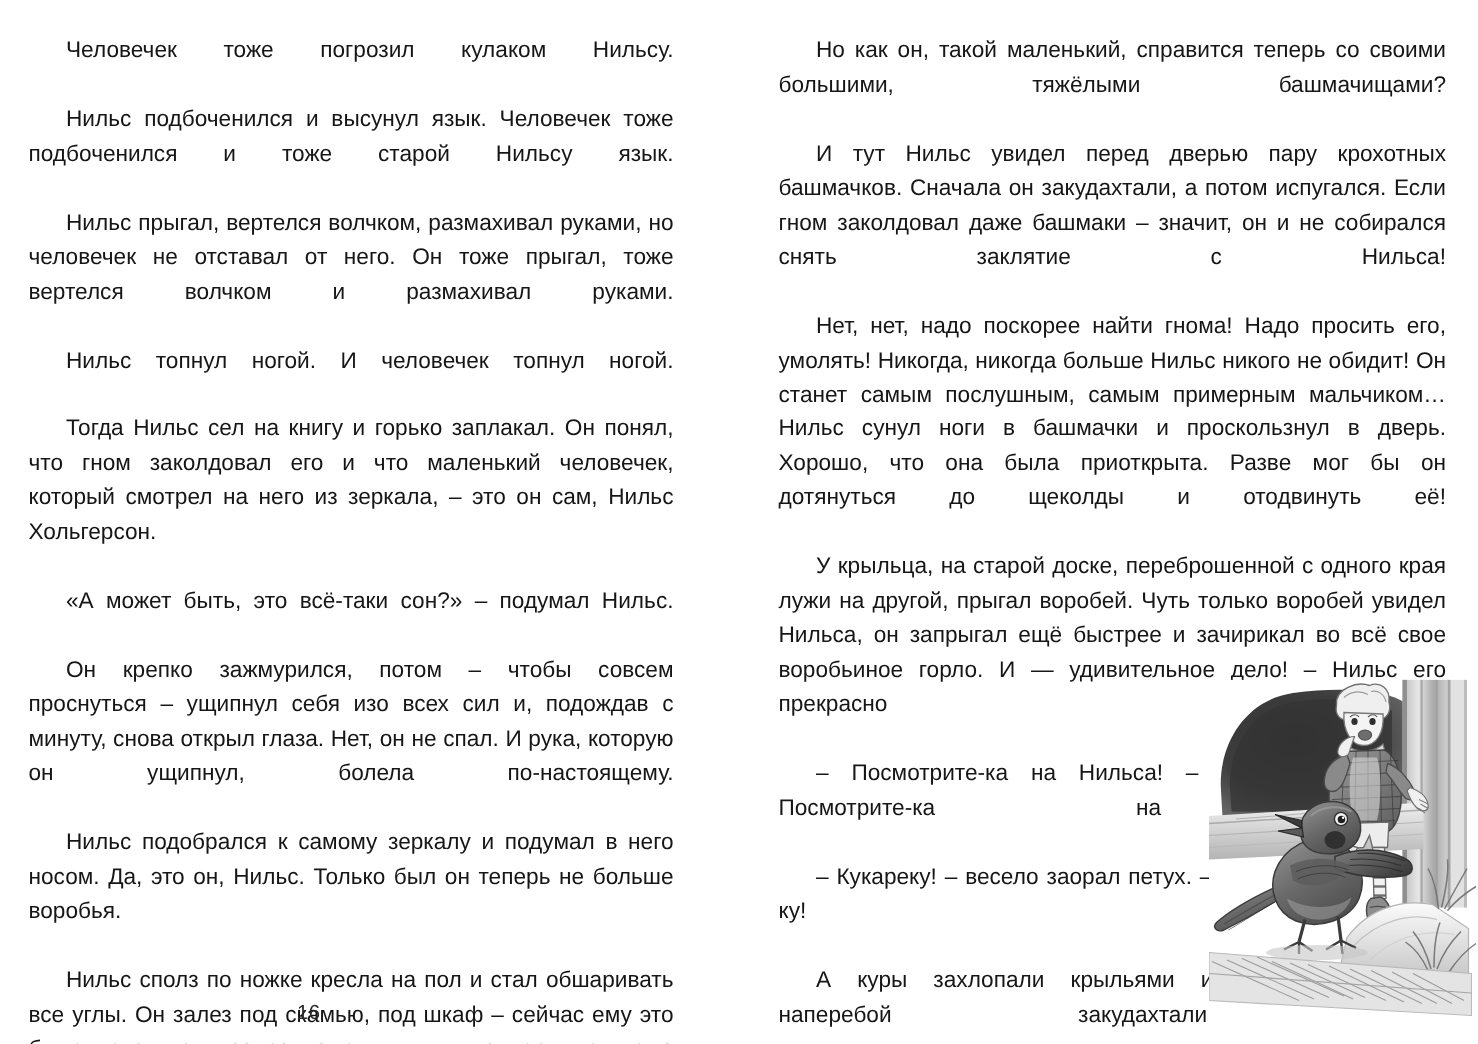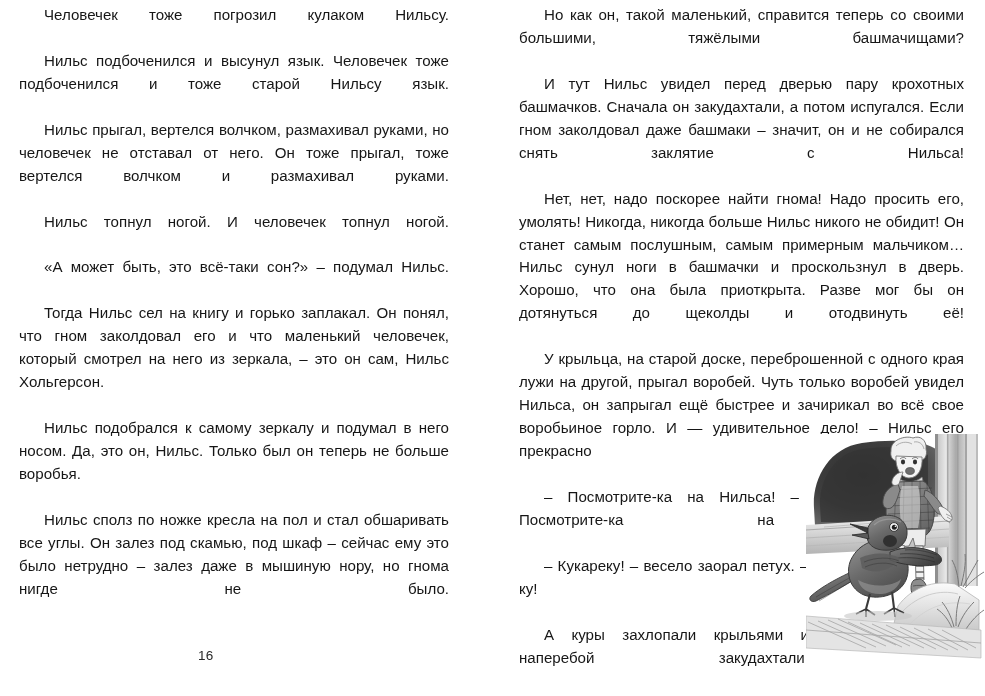--- a/index.html
+++ b/index.html
@@ -15,20 +15,21 @@
     overflow: hidden;
     font-family: "Liberation Sans", sans-serif;
     color: #161616;
     -webkit-font-smoothing: antialiased;
   }
 
   .page {
     position: absolute;
     inset: 0;
     background: #ffffff;
+    margin-top: 19px;
   }
 
   
   .col {
     position: absolute;
     top: 4px;
     font-size: 15.1px;
     line-height: 22.95px;
     text-align: justify;
     text-justify: inter-word;
@@ -77,22 +78,23 @@
 </head>
 <body>
 
 <div class="page">
 
   <div class="col col-left">
     <p>Человечек тоже погрозил кулаком Нильсу.</p>
     <p>Нильс подбоченился и высунул язык. Человечек тоже подбоченился и тоже старой Нильсу язык.</p>
     <p>Нильс прыгал, вертелся волчком, размахивал руками, но человечек не отставал от него. Он тоже прыгал, тоже вертелся волчком и размахивал руками.</p>
     <p>Нильс топнул ногой. И человечек топнул ногой.</p>
+    <p>Тогда Нильс сел на книгу и горько заплакал. Он понял, что гном заколдовал его и что маленький человечек, который смотрел на него из зеркала, – это он сам, Нильс Хольгерсон.</p>
     <p>«А может быть, это всё-таки сон?» – подумал Нильс.</p>
-    <p>Тогда Нильс сел на книгу и горько заплакал. Он понял, что гном заколдовал его и что маленький человечек, который смотрел на него из зеркала, – это он сам, Нильс Хольгерсон.</p>
+    <p>Он крепко зажмурился, потом – чтобы совсем проснуться – ущипнул себя изо всех сил и, подождав с минуту, снова открыл глаза. Нет, он не спал. И рука, которую он ущипнул, болела по-настоящему.</p>
     <p>Нильс подобрался к самому зеркалу и подумал в него носом. Да, это он, Нильс. Только был он теперь не больше воробья.</p>
     <p>Нильс сполз по ножке кресла на пол и стал обшаривать все углы. Он залез под скамью, под шкаф – сейчас ему это было нетрудно – залез даже в мышиную нору, но гнома нигде не было.</p>
 
   </div>
 
   <div class="col col-right">
     <p>Но как он, такой маленький, справится теперь со своими большими, тяжёлыми башмачищами?</p>
     <p>И тут Нильс увидел перед дверью пару крохотных башмачков. Сначала он закудахтали, а потом испугался. Если гном заколдовал даже башмаки – значит, он и не собирался снять заклятие с Нильса!</p>
     <p>Нет, нет, надо поскорее найти гнома! Надо просить его, умолять! Никогда, никогда больше Нильс никого не обидит! Он станет самым послушным, самым примерным мальчиком… Нильс сунул ноги в башмачки и проскользнул в дверь. Хорошо, что она была приоткрыта. Разве мог бы он дотянуться до щеколды и отодвинуть её!</p>
     <p>У крыльца, на старой доске, переброшенной с одного края лужи на другой, прыгал воробей. Чуть только воробей увидел Нильса, он запрыгал ещё быстрее и зачирикал во всё свое воробьиное горло. И — удивительное дело! – Нильс его прекрасно понимал.</p>

